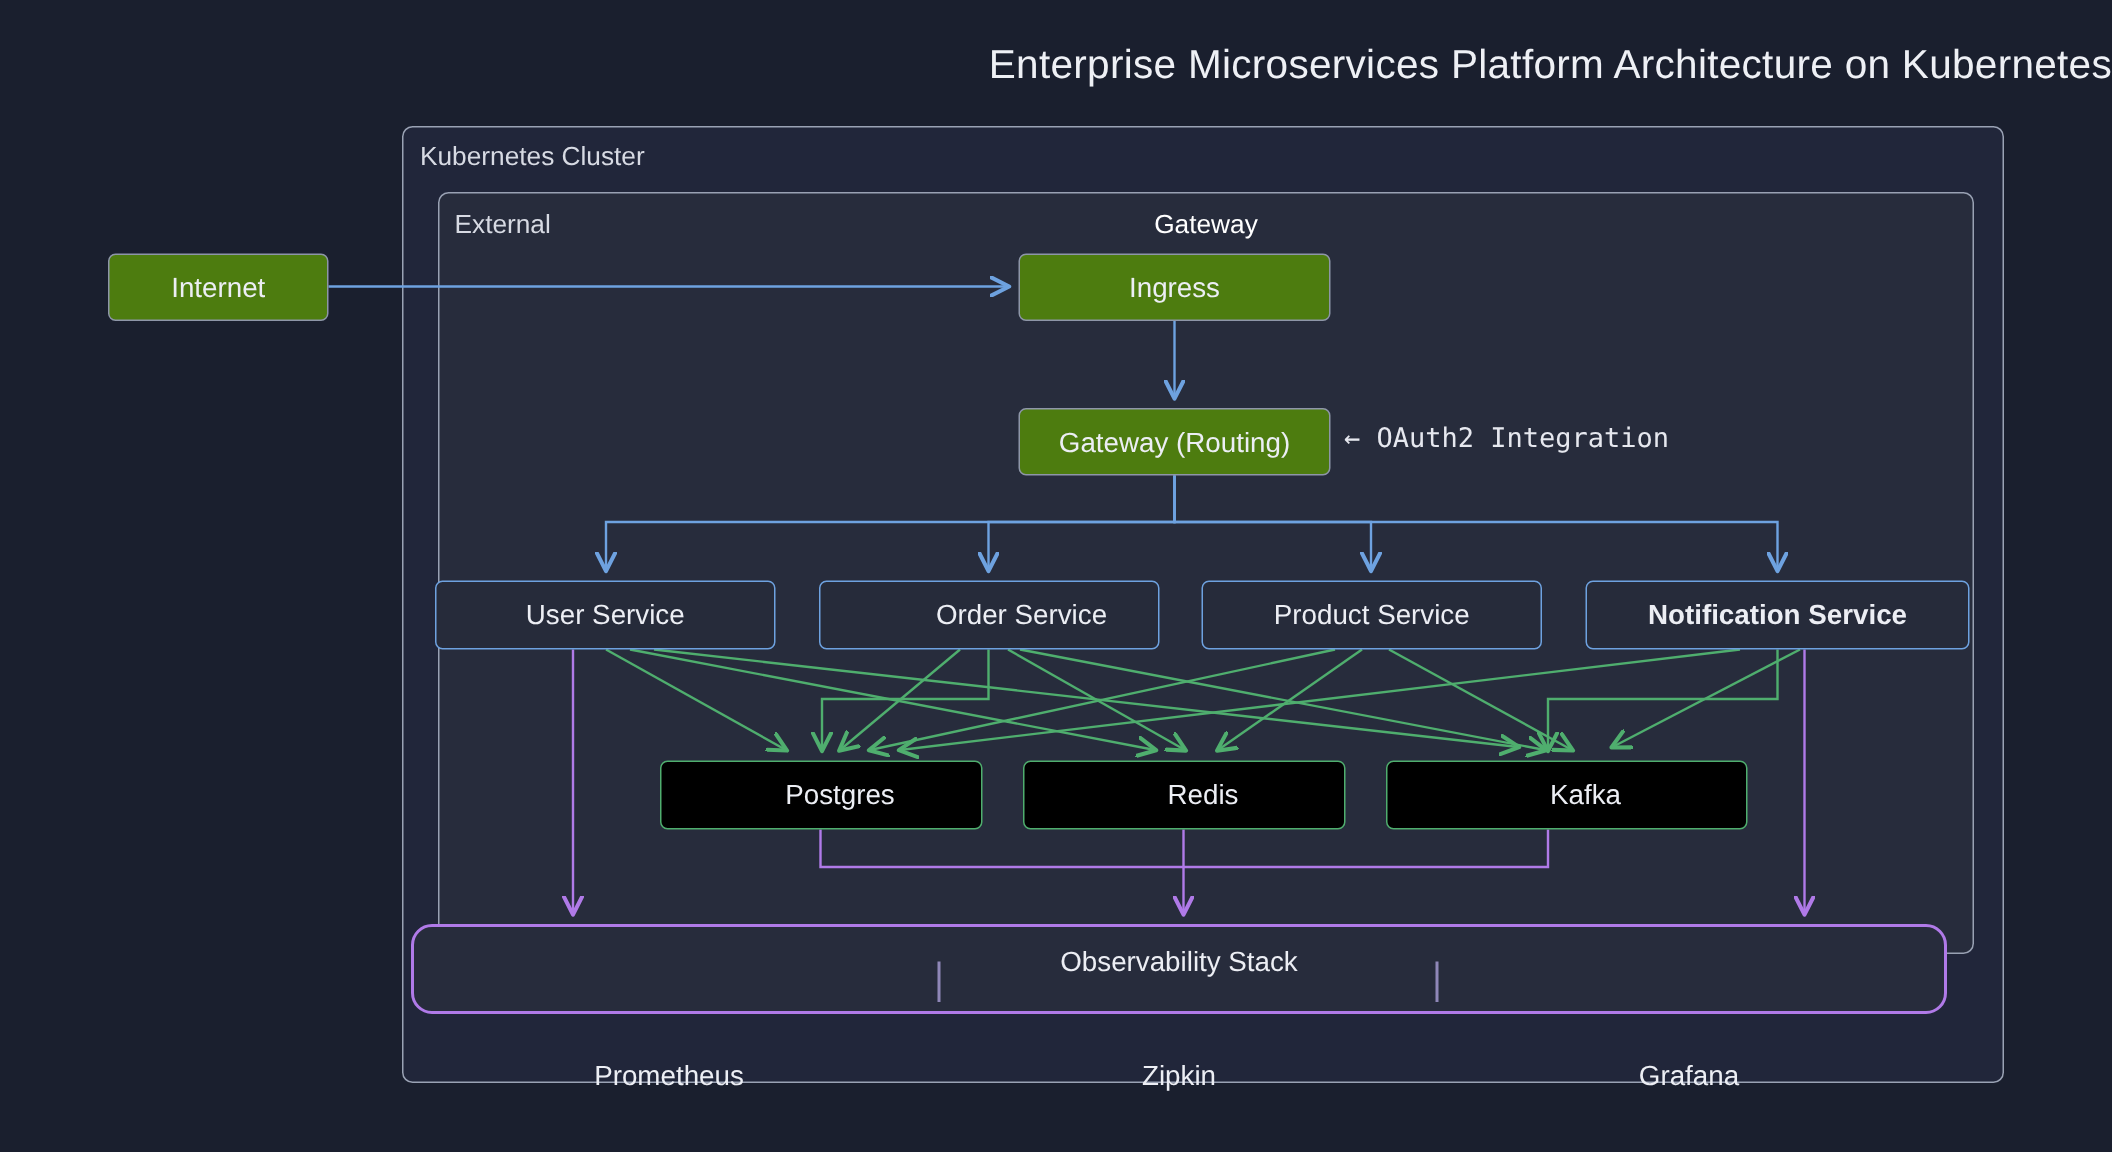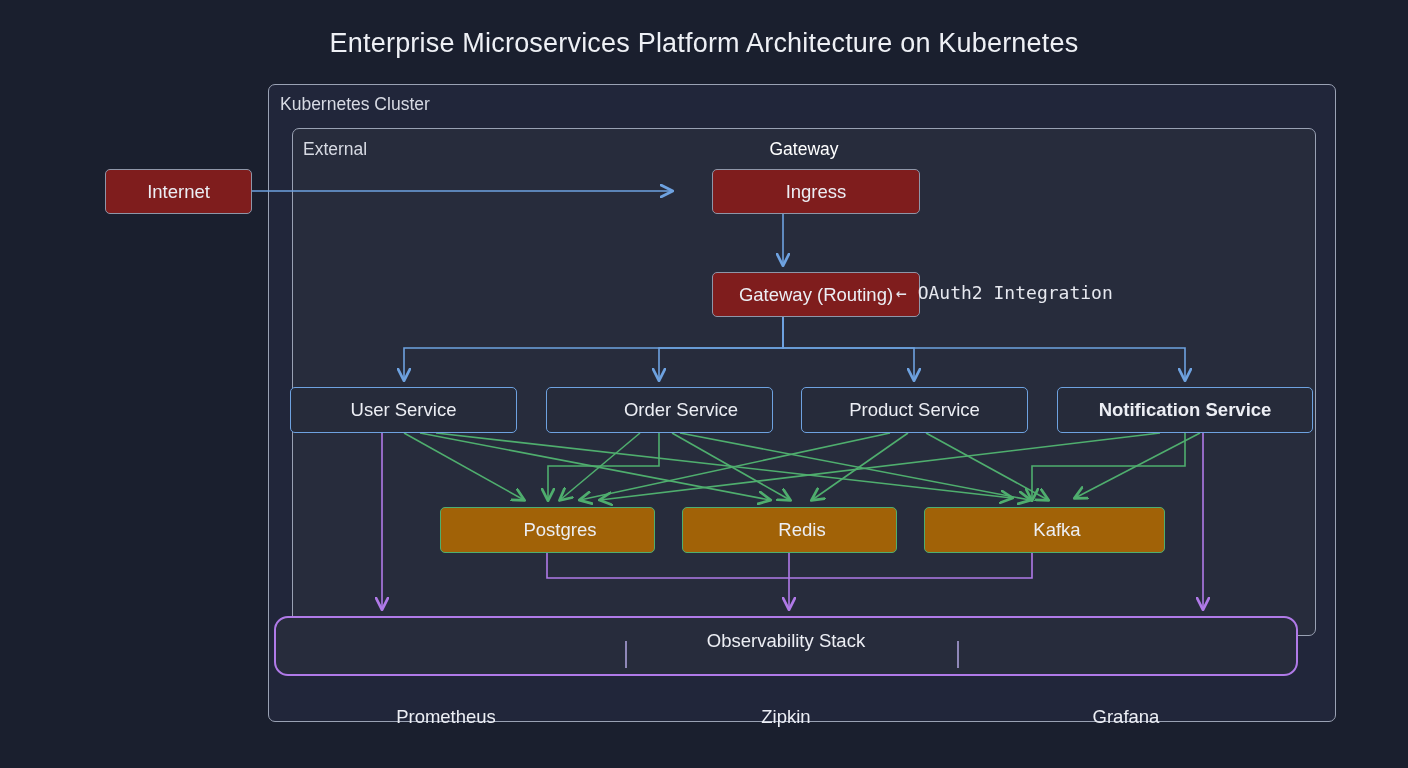--- a/index.html
+++ b/index.html
@@ -20,21 +20,21 @@
     inset: 0;
     width: 1408px;
     height: 768px;
   }
   
   #title {
     position: absolute;
     left: 0;
     top: 28px;
     width: 1408px;
-    text-align: center;
+    text-align: right;
     font-size: 27px;
     letter-spacing: 0.2px;
     color: #eef0f5;
     white-space: nowrap;
   }
   
   .panel {
     position: absolute;
     border: 1.6px solid #9aa2b4;
     border-radius: 7px;
@@ -76,23 +76,23 @@
     box-sizing: border-box;
     display: flex;
     align-items: center;
     justify-content: center;
     border-radius: 5px;
     font-size: 18.5px;
     white-space: nowrap;
     color: #eceef4;
     background: #262b3b;
   }
-  .node.grey   { border: 1.8px solid #8e96a8; background: #7f1d1d; margin-left: 33px; }
+  .node.grey   { border: 1.8px solid #8e96a8; background: #4d7c0f; }
   .node.blue   { border: 1.8px solid #6ea2e0; background: #262b3a; }
-  .node.green  { border: 1.8px solid #4fae6e; background: #a16207; padding-left: 25px; }
+  .node.green  { border: 1.8px solid #4fae6e; background: #000000; padding-left: 25px; }
 
   #n-internet { left: 72px;  top: 169px; width: 147px; height: 45px; }
   #n-ingress  { left: 679px; top: 169px; width: 208px; height: 45px; }
   #n-gateway  { left: 679px; top: 272px; width: 208px; height: 45px; }
 
   #n-user     { left: 290px;  top: 387px; width: 227px; height: 46px; }
   #n-order    { left: 546px;  top: 387px; width: 227px; height: 46px; padding-left: 43px; }
   #n-product  { left: 801px;  top: 387px; width: 227px; height: 46px; text-align: center; }
   #n-notif    { left: 1057px; top: 387px; width: 256px; height: 46px; font-weight: bold; }
 

